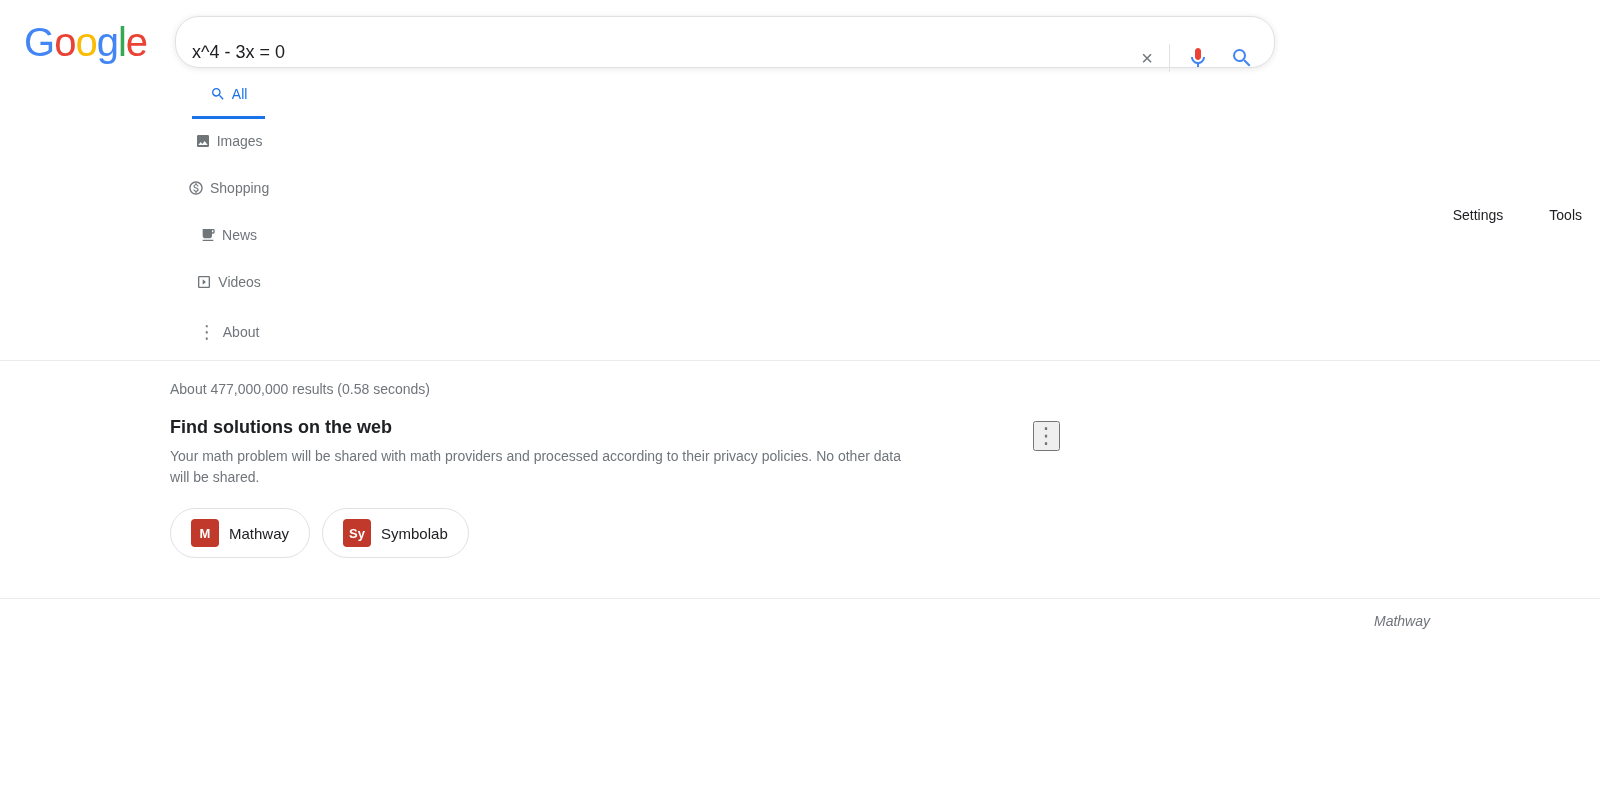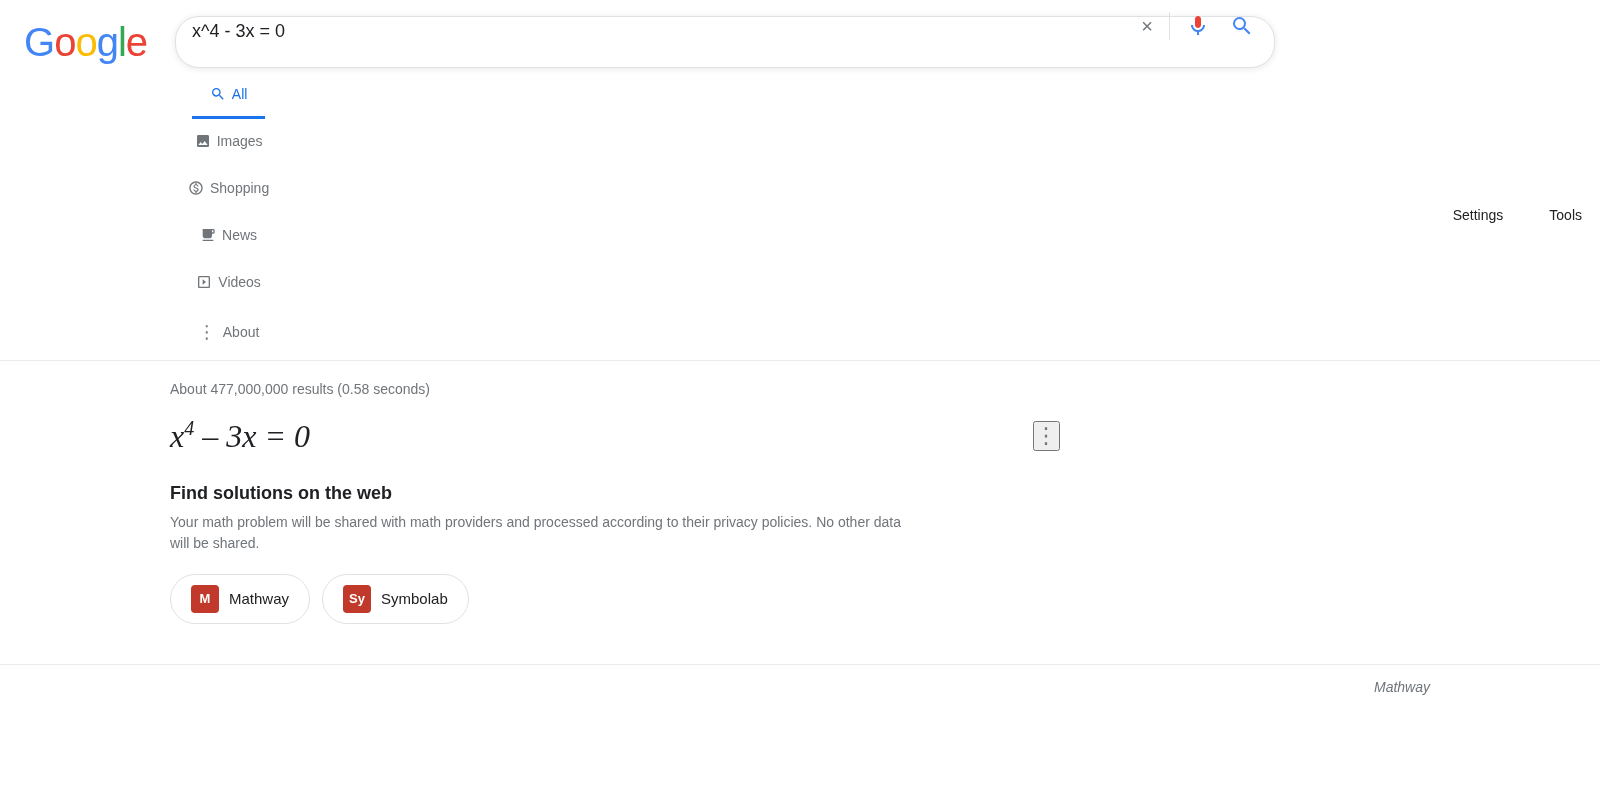--- a/index.html
+++ b/index.html
@@ -33,21 +33,21 @@
     .g-yellow { color: #FBBC05; }
     .g-green { color: #34A853; }
 
     .search-bar-wrapper {
       flex: 1;
       max-width: 1100px;
       position: relative;
     }
     .search-bar {
       display: flex;
-      align-items: flex-end;
+      align-items: flex-start;
       border: 1px solid #dfe1e5;
       border-radius: 24px;
       padding: 25px 16px;
       height: 48px;
       background: #fff;
       box-shadow: 0 1px 6px rgba(32,33,36,0.1);
     }
     .search-input {
       flex: 1;
       border: none;
@@ -344,23 +344,20 @@
 </nav>
 
 <div class="main-content">
 
   <div class="result-stats">About 477,000,000 results (0.58 seconds)</div>
 
   <div class="math-card">
 
     <button class="three-dots" title="More options">⋮</button>
 
-    <div class="math-equation">
-      <i>x</i><sup>4</sup> – 3<i>x</i> = 0
-    </div>
 
     <div class="find-solutions-header">Find solutions on the web</div>
     <div class="find-solutions-desc">Your math problem will be shared with math providers and processed according to their privacy policies. No other data will be shared.</div>
 
     <div class="solver-buttons">
       <button class="solver-btn">
         <div class="solver-logo mathway-logo">M</div>
         <span>Mathway</span>
       </button>
       <button class="solver-btn">

